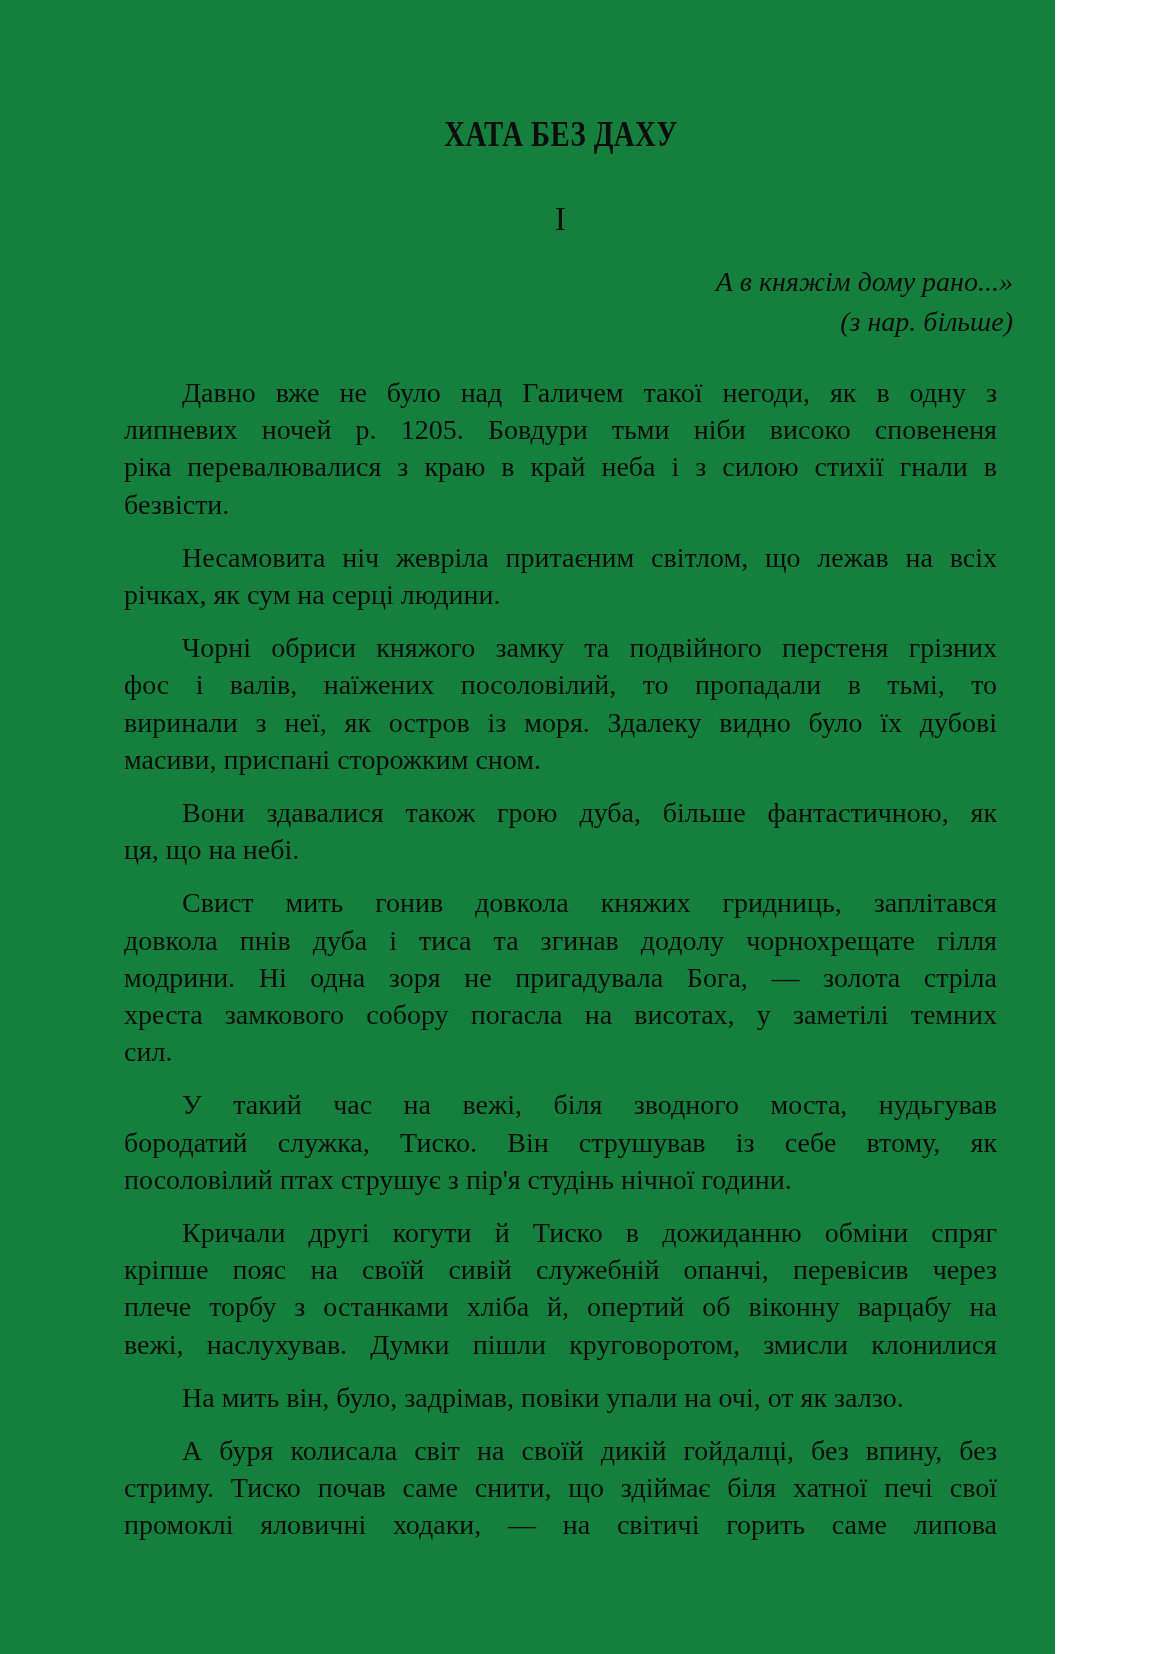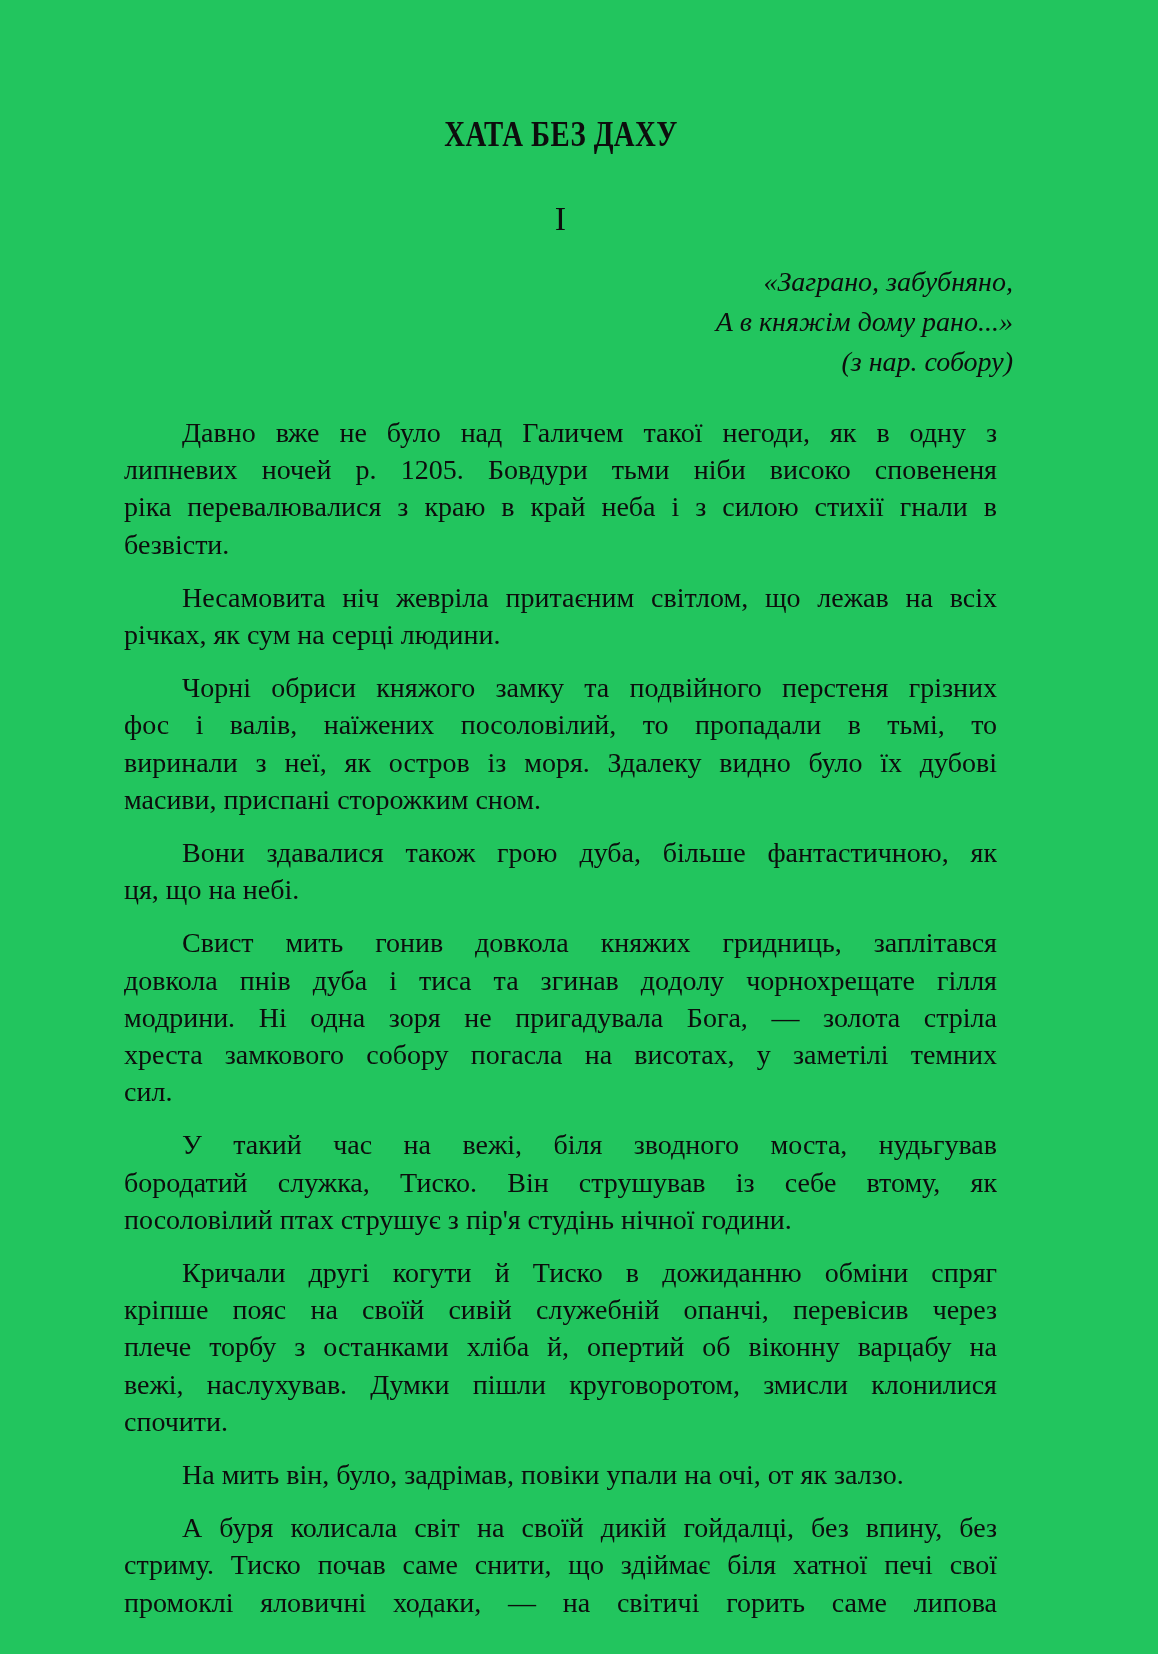--- a/index.html
+++ b/index.html
@@ -8,23 +8,23 @@
   }
   body {
     width: 1158px;
     height: 1654px;
     background: #ffffff;
     font-family: "Liberation Serif", "DejaVu Serif", serif;
     color: #0d0d0d;
   }
   .page {
     position: relative;
-    width: 1158px;
+    width: 1055px;
     height: 1654px;
-    background: #22c55e;
+    background: #15803d;
     overflow: hidden;
   }
   .content {
     position: absolute;
     left: 108px;
     top: 0;
     width: 905px;
   }
   .title-wrap {
     margin-top: 115px;
@@ -82,23 +82,22 @@
 <div class="page">
   <div class="content">
 
     <div class="title-wrap">
       <h1 class="title" style="margin:0; font-size:36px;">ХАТА БЕЗ ДАХУ</h1>
     </div>
 
     <div class="numeral">I</div>
 
     <div class="epigraph">
-      <div class="ep-line">«Заграно, забубняно,</div>
       <div class="ep-line">А в княжім дому рано...»</div>
-      <div class="ep-line">(з нар. собору)</div>
+      <div class="ep-line">(з нар. більше)</div>
     </div>
 
     <div class="text-block">
         <div class="paragraph">
           <div class="line first">Давно вже не було над Галичем такої негоди, як в одну з</div>
           <div class="line">липневих ночей р. 1205. Бовдури тьми ніби високо сповененя</div>
           <div class="line">ріка перевалювалися з краю в край неба і з силою стихії гнали в</div>
           <div class="line last">безвісти.</div>
         </div>
         <div class="paragraph">
@@ -125,21 +124,20 @@
         <div class="paragraph">
           <div class="line first">У такий час на вежі, біля зводного моста, нудьгував</div>
           <div class="line">бородатий служка, Тиско. Він струшував із себе втому, як</div>
           <div class="line last">посоловілий птах струшує з пір'я студінь нічної години.</div>
         </div>
         <div class="paragraph">
           <div class="line first">Кричали другі когути й Тиско в дожиданню обміни спряг</div>
           <div class="line">кріпше пояс на своїй сивій служебній опанчі, перевісив через</div>
           <div class="line">плече торбу з останками хліба й, опертий об віконну варцабу на</div>
           <div class="line">вежі, наслухував. Думки пішли круговоротом, змисли клонилися</div>
-          <div class="line last">спочити.</div>
         </div>
         <div class="paragraph">
           <div class="line first last">На мить він, було, задрімав, повіки упали на очі, от як залзо.</div>
         </div>
         <div class="paragraph">
           <div class="line first">А буря колисала світ на своїй дикій гойдалці, без впину, без</div>
           <div class="line">стриму. Тиско почав саме снити, що здіймає біля хатної печі свої</div>
           <div class="line">промоклі яловичні ходаки, — на світичі горить саме липова</div>
         </div>
       </div>

